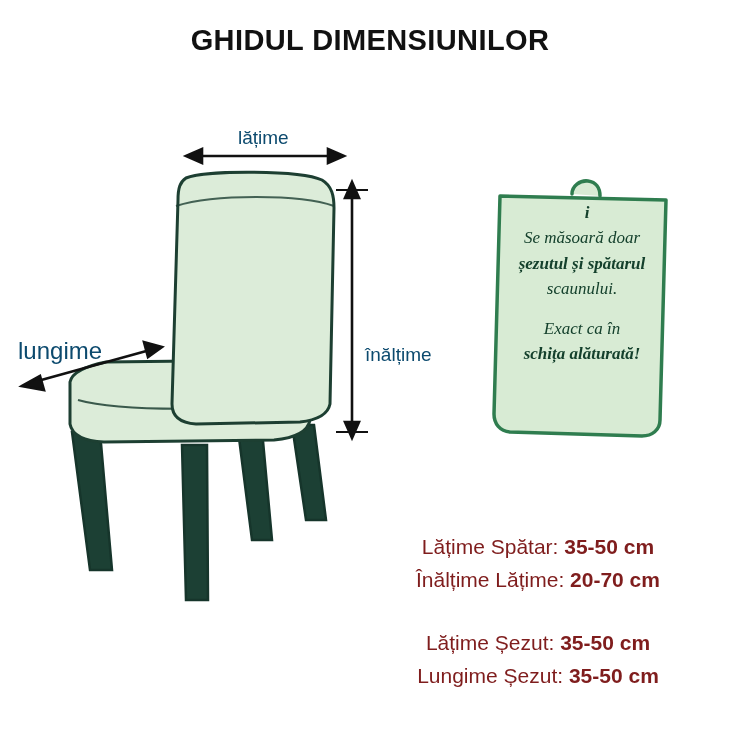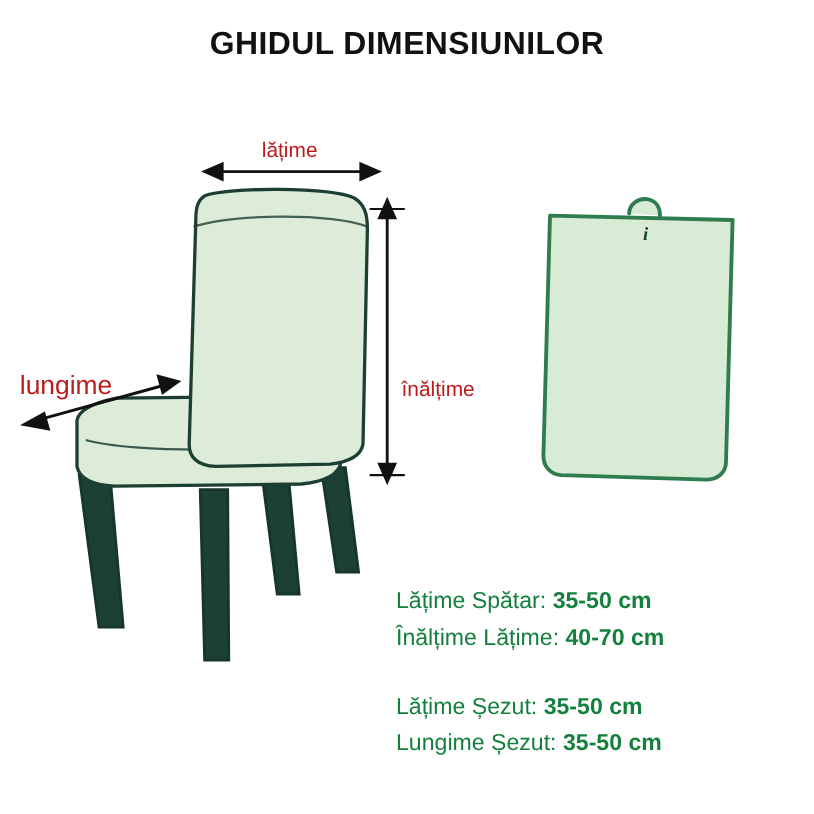--- a/index.html
+++ b/index.html
@@ -34,21 +34,21 @@
   svg.layer {
     position: absolute;
     top: 0;
     left: 0;
     width: 740px;
     height: 740px;
   }
   .lbl {
     position: absolute;
     font-family: "Liberation Sans", sans-serif;
-    color: #b91c1c;
+    color: #0c4a6e;
     white-space: nowrap;
   }
   .lbl-latime {
     left: 238px;
     top: 127px;
     font-size: 19px;
   }
   .lbl-inaltime {
     left: 365px;
     top: 308px;
@@ -93,23 +93,23 @@
     font-size: 17px;
     color: #14402c;
   }
 
   
   .measures {
     position: absolute;
     left: 360px;
     top: 532px;
     width: 356px;
-    text-align: left;
+    text-align: center;
     font-size: 21px;
-    color: #15803d;
+    color: #7f1d1d;
   }
   .measures .row {
     margin-bottom: 3px;
     line-height: 1.45;
     white-space: nowrap;
   }
   .measures .row.spacer {
     margin-top: 32px;
   }
   .measures .val {
@@ -170,29 +170,37 @@
                C500,431 494,424 494,414 Z" fill="#d8ebd4" stroke="#2f7d4f" stroke-width="3.5" stroke-linejoin="round"></path>
       <path d="M572,194 C572,186 580,180 588,181 C596,182 600,188 600,196" fill="#d8ebd4" stroke="#2f7d4f" stroke-width="3.5" stroke-linecap="round"></path>
     </g>
   </svg>
 
   <div class="lbl lbl-latime">lățime</div>
   <div class="lbl lbl-inaltime">înălțime</div>
   <div class="lbl lbl-lungime">lungime</div>
 
   <div class="note-i">i</div>
+  <div class="note">
+    <div>Se măsoară doar</div>
+    <div class="b">șezutul și spătarul</div>
+    <div>scaunului.</div>
+    <span class="gap"></span>
+    <div>Exact ca în</div>
+    <div class="b">schița alăturată!</div>
+  </div>
 
   <div class="measures">
     <div class="row">
       <span>Lățime Spătar:</span>
       <span class="val">35-50 cm</span>
     </div>
     <div class="row">
       <span>Înălțime Lățime:</span>
-      <span class="val">40-70 cm</span>
+      <span class="val">20-70 cm</span>
     </div>
     <div class="row spacer">
       <span>Lățime Șezut:</span>
       <span class="val">35-50 cm</span>
     </div>
     <div class="row">
       <span>Lungime Șezut:</span>
       <span class="val">35-50 cm</span>
     </div>
   </div>

